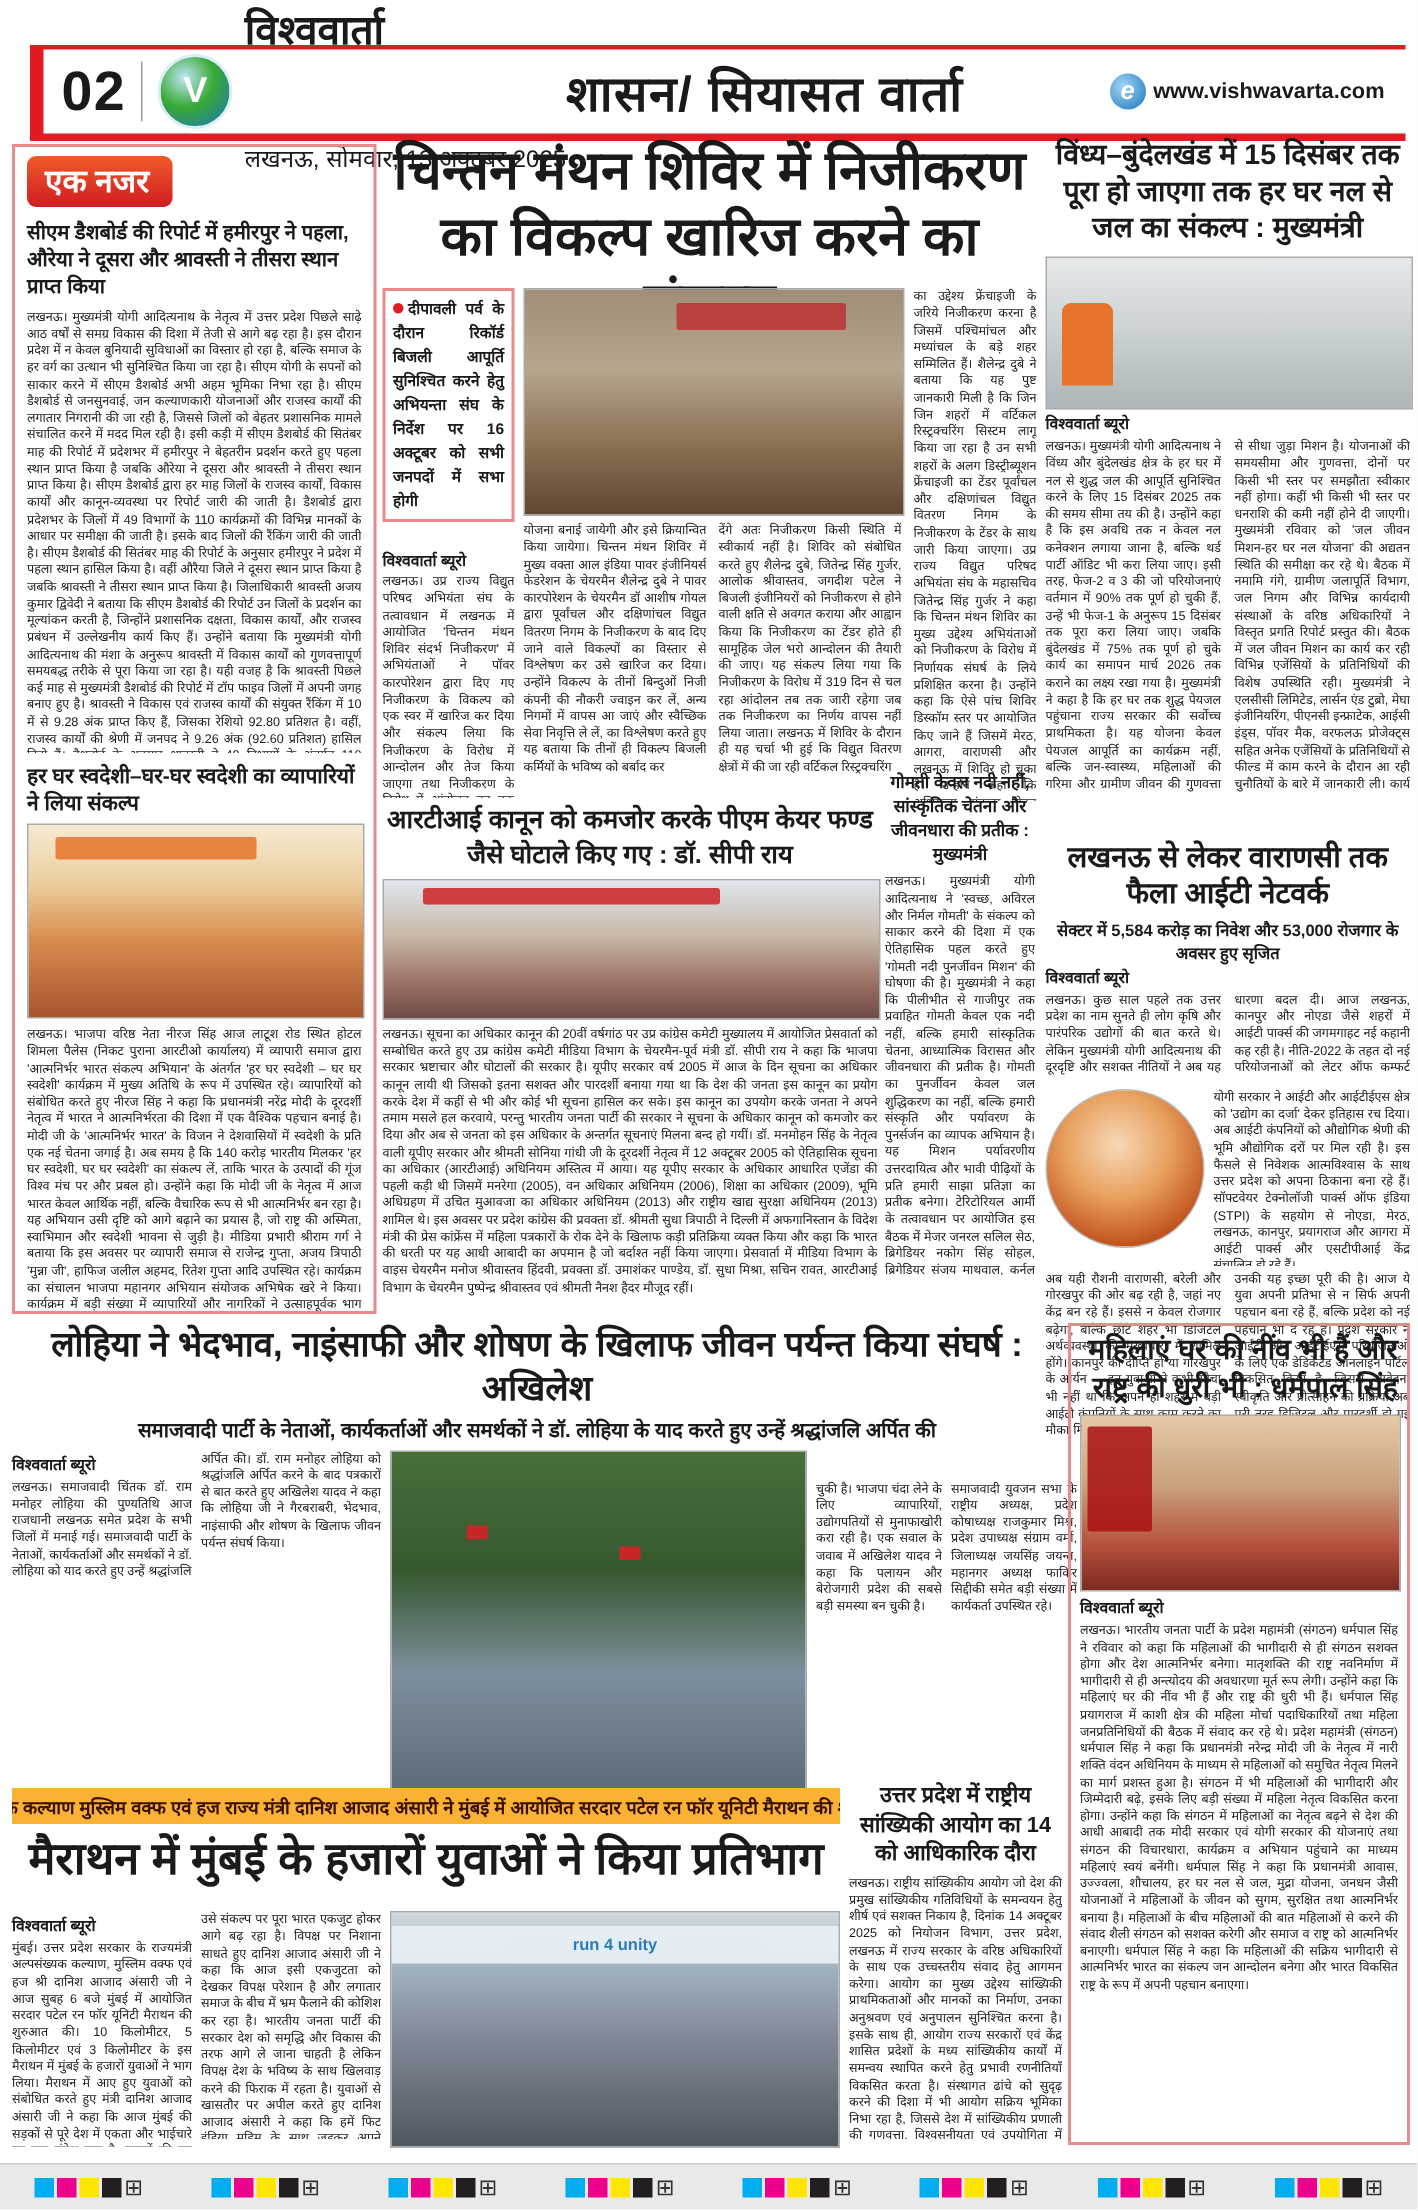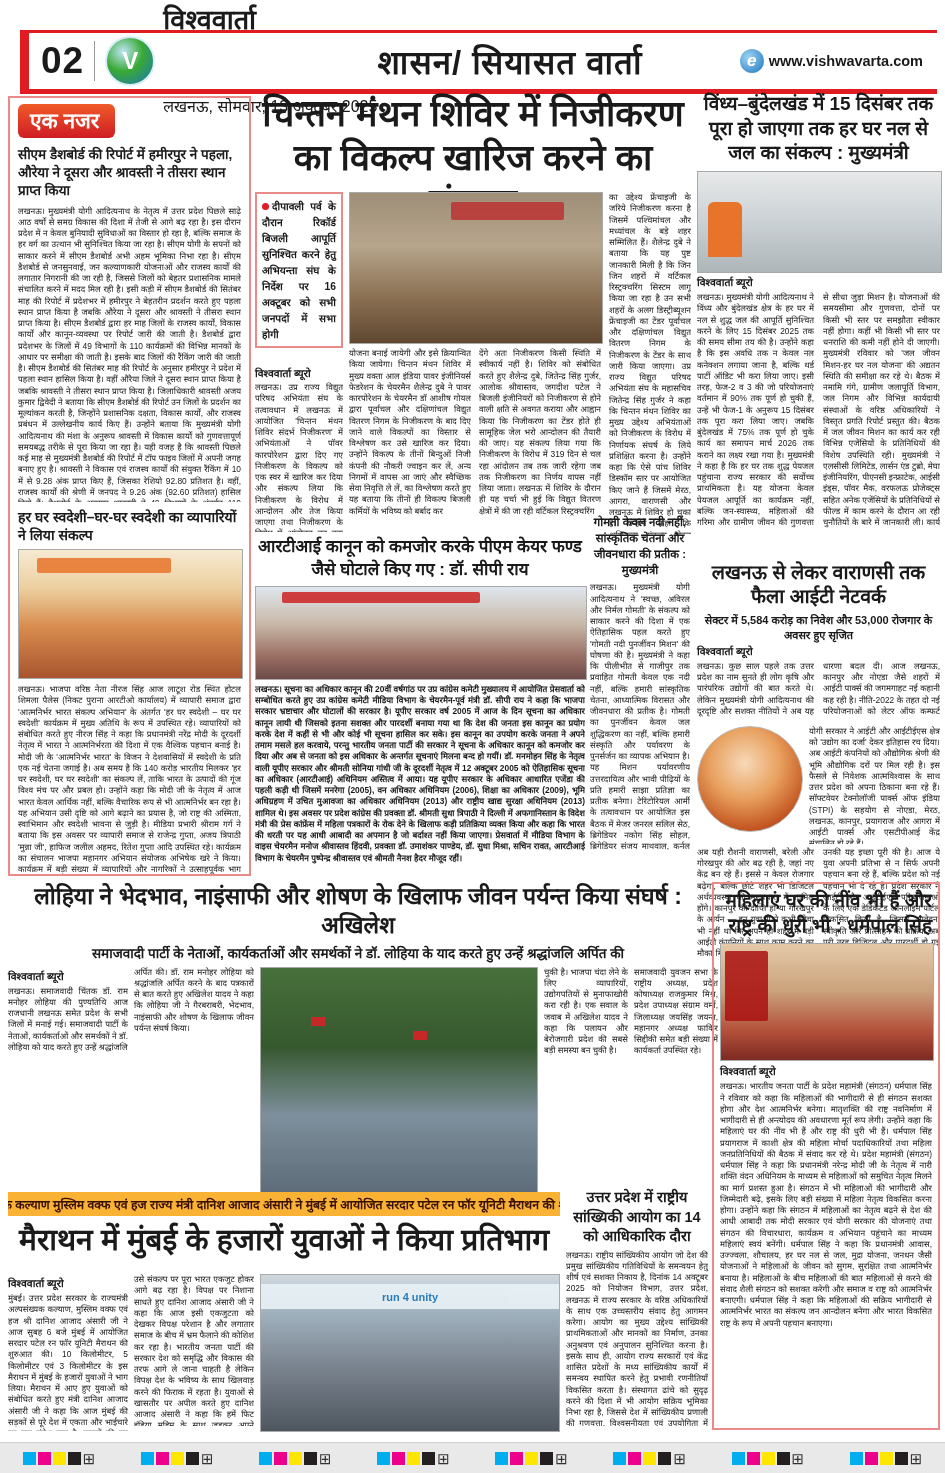--- a/index.html
+++ b/index.html
@@ -60,21 +60,21 @@
   .water-h{font-size:19px;font-weight:800;text-align:center;line-height:1.3;}
   .water-photo{width:243px;height:100px;margin-top:5px;background:
       linear-gradient(180deg,#e7e9ea 0%,#cdd3d6 45%,#aeb6ba 100%);}
   .water-photo .saffron{position:absolute;left:4%;top:30%;width:14%;height:55%;background:#e8732a;border-radius:6px 6px 0 0;}
   .water-body{column-count:2;column-gap:9px;height:242px;margin-top:2px;}
   
   .rti{position:absolute;left:255px;top:536px;width:330px;height:344px;}
   .rti-h{font-size:17px;font-weight:800;text-align:center;line-height:1.35;}
   .rti-photo{width:330px;height:92px;margin:4px 0;background:
       linear-gradient(180deg,#dfe6ee 0%,#c8b9a8 40%,#9a6f63 75%,#6e4a48 100%);}
-  .rti-body{height:192px;font-weight:bold;}
+  .rti-body{height:192px;}
   
   .gomti{position:absolute;left:590px;top:514px;width:100px;height:342px;}
   .gomti-h{font-size:11.5px;font-weight:800;text-align:center;line-height:1.4;margin-bottom:4px;}
   .gomti-body{height:268px;}
   
   .it{position:absolute;left:697px;top:560px;width:243px;height:344px;}
   .it-h{font-size:19.5px;font-weight:800;text-align:center;line-height:1.25;}
   .it-sub{font-size:11px;font-weight:800;text-align:center;margin:3px 0 2px 0;}
   .it-top{column-count:2;column-gap:9px;height:62px;}
   .it-mid{display:flex;margin:3px 0;}
@@ -84,21 +84,21 @@
   .it-bot{column-count:2;column-gap:9px;height:118px;margin-top:2px;}
   
   .lohia{position:absolute;left:8px;top:882px;width:700px;height:300px;}
   .lohia-h{font-size:23px;font-weight:800;text-align:center;line-height:1.25;}
   .lohia-sub{font-size:13.5px;font-weight:800;text-align:center;margin:4px 0 5px 0;}
   .lohia-row{display:flex;gap:6px;height:228px;}
   .lohia-col{width:120px;flex:none;}
   .lohia-photo{width:276px;height:226px;flex:none;background:
       linear-gradient(180deg,#47703b 0%,#36582e 35%,#7e8f9d 65%,#5c6b77 100%);}
   .flag{position:absolute;width:14px;height:9px;background:#c62828;}
-  .lohia-col-s{width:84px;flex:none;}
+  .lohia-col-s{width:84px;flex:none;margin-top:20px;}
   .lohia-col .body-txt,.lohia-col-s .body-txt{height:206px;}
   
   .women{position:absolute;left:712px;top:882px;width:228px;height:548px;border:2px solid #e98b8b;
          box-sizing:border-box;padding:5px 6px;overflow:hidden;}
   .women-h{font-size:19px;font-weight:800;text-align:right;line-height:1.3;}
   .women-photo{width:100%;height:116px;margin:5px 0 3px 0;background:
       linear-gradient(180deg,#e5c9a8 0%,#caa27c 40%,#b3503a 75%,#7d2a22 100%);}
   .women-body{height:360px;}
   
   .kicker{position:absolute;left:8px;top:1192px;width:552px;height:24px;background:#f9b233;

